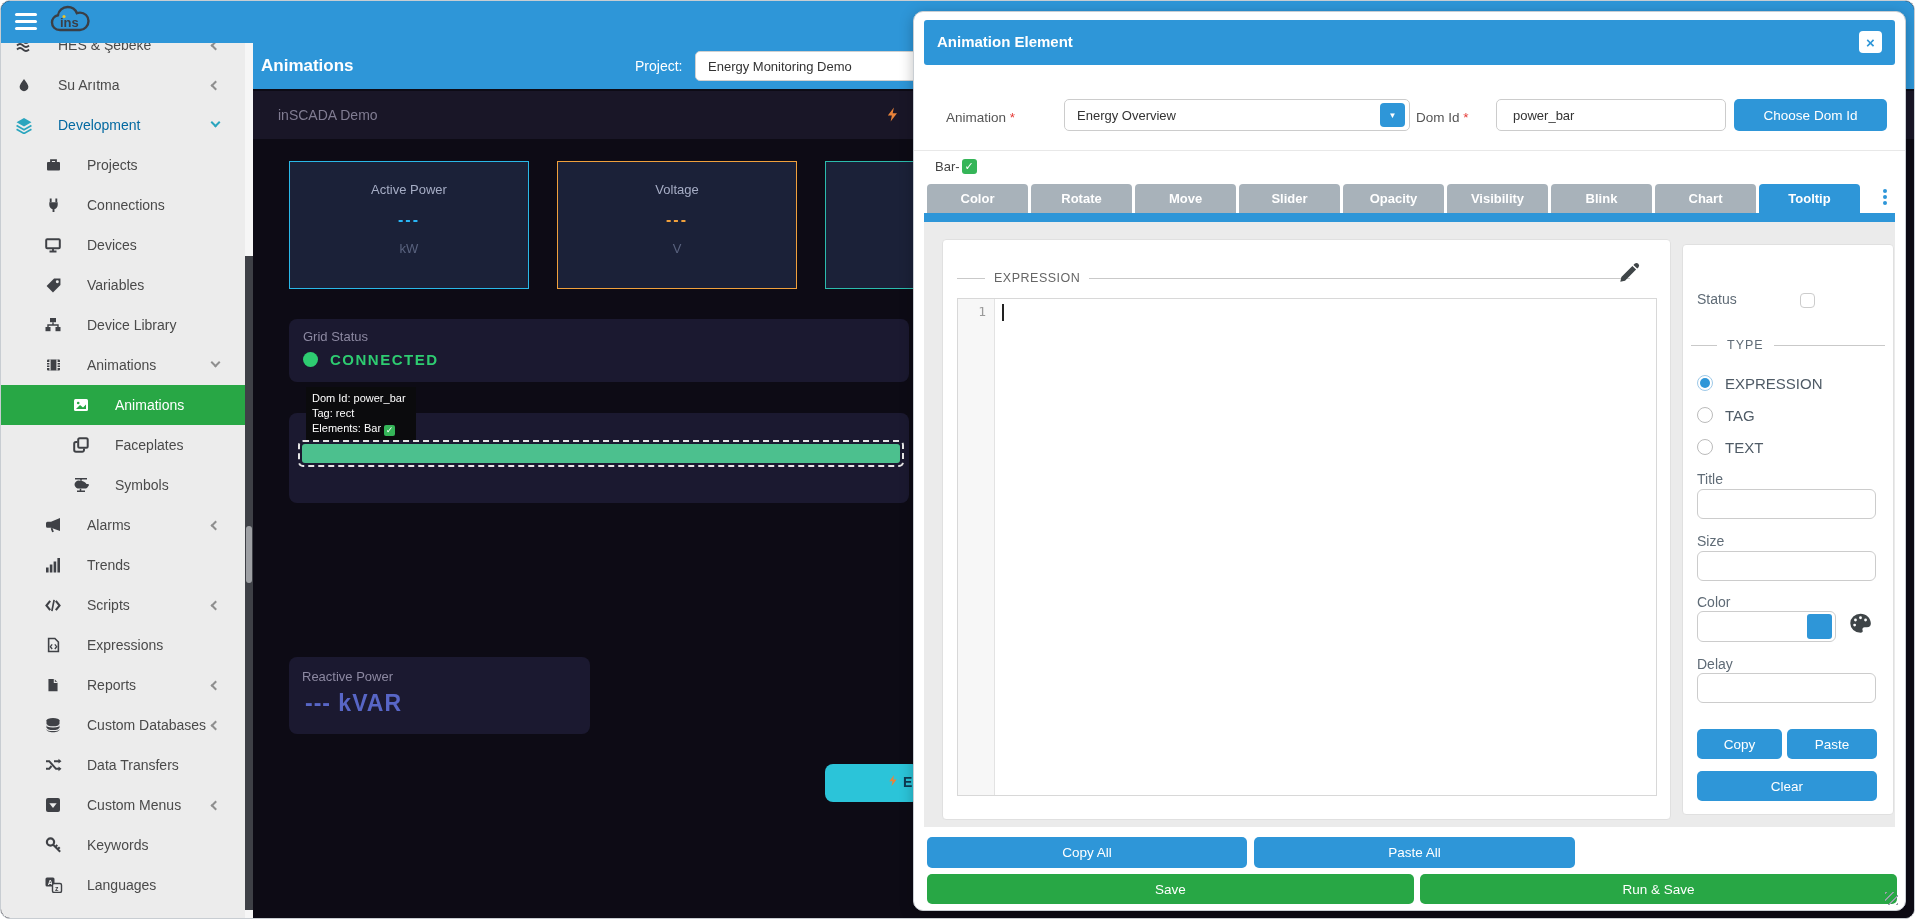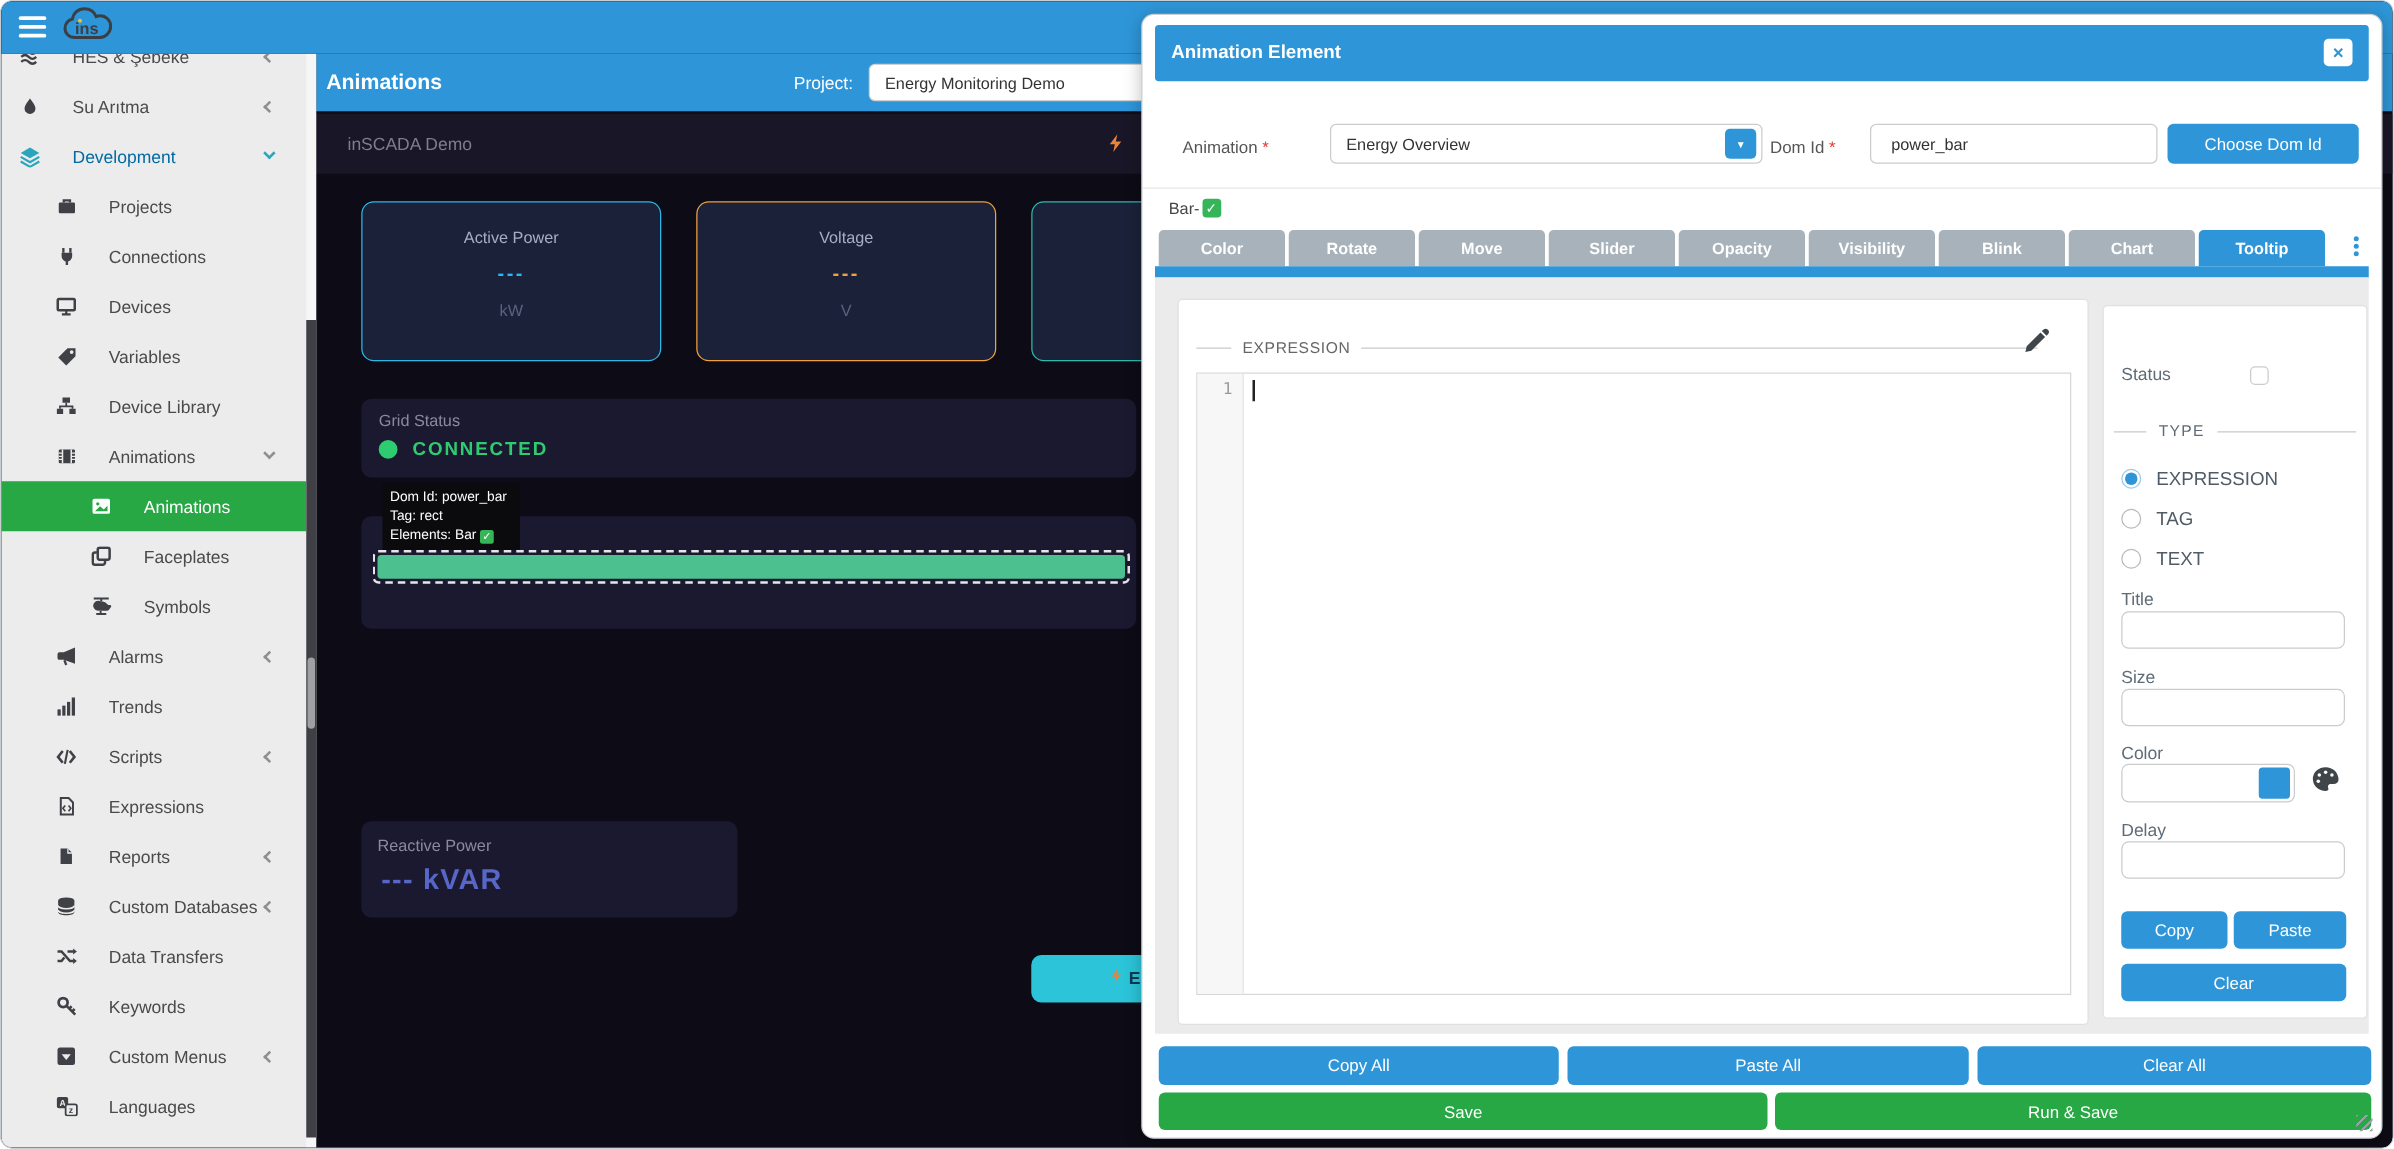--- a/index.html
+++ b/index.html
@@ -35,21 +35,21 @@
   
   .main{position:absolute;left:252px;top:42px;right:0;bottom:0;background:#0D0B15;z-index:1;}
   .mheader{position:absolute;left:0;right:0;top:0;height:46px;background:#2E96D8;}
   .mtitle{position:absolute;left:8px;top:13px;color:#fff;font-weight:bold;font-size:17px;}
   .project-label{position:absolute;left:382px;top:15px;color:#fff;font-size:14px;}
   .pselect{position:absolute;left:442px;top:8px;width:262px;height:30px;background:#fff;border:1px solid #d0d0d0;border-radius:5px;font-size:13px;color:#333;display:flex;align-items:center;padding-left:12px;cursor:pointer;}
   .demo-bar{position:absolute;left:0;right:0;top:48px;height:48px;background:#191627;}
   .demo-title{position:absolute;left:25px;top:16px;color:#807C92;font-size:14px;}
   .demo-bolt{position:absolute;left:632px;top:15px;}
   .cards{position:absolute;top:118px;left:36px;display:flex;gap:28px;}
-  .card{width:240px;height:128px;border-radius:10px;background:#1B2138;border:1.5px solid var(--bc);display:flex;flex-direction:column;align-items:center;}
+  .card{width:240px;height:128px;border-radius:0;background:#1B2138;border:1.5px solid var(--bc);display:flex;flex-direction:column;align-items:center;}
   .card-title{margin-top:20px;font-size:13px;color:#A6ADC5;min-height:15px;}
   .card-value{margin-top:14px;font-weight:bold;font-size:16px;letter-spacing:2px;color:var(--vc);min-height:18px;}
   .card-unit{margin-top:12px;font-size:13px;color:#59627E;min-height:15px;}
   .panel{position:absolute;left:36px;width:620px;background:#1B1930;border-radius:8px;}
   .p-grid{top:276px;height:63px;}
   .p-label{position:absolute;left:14px;top:10px;font-size:13px;color:#8C88A1;}
   .status-row{position:absolute;left:14px;top:32px;display:flex;align-items:center;}
   .status-dot{width:15px;height:15px;border-radius:50%;background:#2ECC71;}
   .status-text{margin-left:12px;color:#2ECC71;font-weight:bold;font-size:15px;letter-spacing:1.5px;}
   .p-power{top:370px;height:90px;}
@@ -325,36 +325,36 @@
           <span class="sicon">
             <svg width="19" height="16" viewBox="0 0 17 16">
               <path d="M1 4.2h3.2L11 11.8h3M1 11.8h3.2L6.5 9M9 4.2h5" stroke="currentColor" stroke-width="2" fill="none"></path>
               <path d="M13.5 1.8 16.5 4.2l-3 2.4ZM13.5 9.4l3 2.4-3 2.4Z" fill="currentColor"></path>
             </svg>
           </span>
           <span class="slabel">Data Transfers</span>
         </div>
         <div class="srow lvl2">
           <span class="sicon">
+            <svg width="16" height="16" viewBox="0 0 16 16">
+              <rect x="1" y="1" width="14" height="14" rx="2" fill="currentColor"></rect>
+              <path d="M4.3 6.3h7.4L8 11Z" fill="var(--icon-bg,#ECECEC)"></path>
+            </svg>
+          </span>
+          <span class="slabel">Custom Menus</span>
+          <span class="chev left"></span>
+        </div>
+        <div class="srow lvl2">
+          <span class="sicon">
             <svg width="17" height="16" viewBox="0 0 16 16">
               <circle cx="5" cy="5" r="3.6" stroke="currentColor" stroke-width="2.2" fill="none"></circle>
               <path d="M7.7 7.7 14.7 14.7M12.2 12.2l2-2M9.9 9.9l1.9-1.9" stroke="currentColor" stroke-width="2" fill="none"></path>
             </svg>
           </span>
           <span class="slabel">Keywords</span>
-        </div>
-        <div class="srow lvl2">
-          <span class="sicon">
-            <svg width="16" height="16" viewBox="0 0 16 16">
-              <rect x="1" y="1" width="14" height="14" rx="2" fill="currentColor"></rect>
-              <path d="M4.3 6.3h7.4L8 11Z" fill="var(--icon-bg,#ECECEC)"></path>
-            </svg>
-          </span>
-          <span class="slabel">Custom Menus</span>
-          <span class="chev left"></span>
         </div>
         <div class="srow lvl2">
           <span class="sicon">
             <svg width="19" height="16" viewBox="0 0 17 16">
               <rect x="0.5" y="0.5" width="9" height="9" rx="1.5" fill="currentColor"></rect>
               <text x="2.7" y="7.6" font-size="7" font-weight="bold" fill="var(--icon-bg,#ECECEC)" font-family="Liberation Sans,sans-serif">A</text>
               <rect x="7.5" y="6.5" width="9" height="9" rx="1.5" stroke="currentColor" stroke-width="1.4" fill="var(--icon-bg,#ECECEC)"></rect>
               <text x="10" y="13.6" font-size="7" font-weight="bold" fill="currentColor" font-family="Liberation Sans,sans-serif">z</text>
             </svg>
           </span>
@@ -550,18 +550,17 @@
         <div class="rp-label" style="top:411px;">Delay</div>
         <input class="rp-input" style="top: 428px;">
         <button class="btn rp-btn" style="left:14px;top:484px;width:85px;">Copy</button>
         <button class="btn rp-btn" style="left:104px;top:484px;width:90px;">Paste</button>
         <button class="btn rp-btn" style="left:14px;top:526px;width:180px;">Clear</button>
       </div>
     </div>
 
     <button class="btn" style="position:absolute;left:13px;top:825px;width:320px;height:31px;">Copy All</button>
     <button class="btn" style="position:absolute;left:340px;top:825px;width:321px;height:31px;">Paste All</button>
-    <button class="btn" style="position:absolute;left:668px;top:825px;width:315px;height:31px;">Clear All</button>
     <button class="btn green" style="position:absolute;left:13px;top:862px;width:487px;height:30px;">Save</button>
     <button class="btn green" style="position:absolute;left:506px;top:862px;width:477px;height:30px;">Run &amp; Save</button>
     <div class="grip"></div>
   </div>
 </div>
 
 </body></html>

